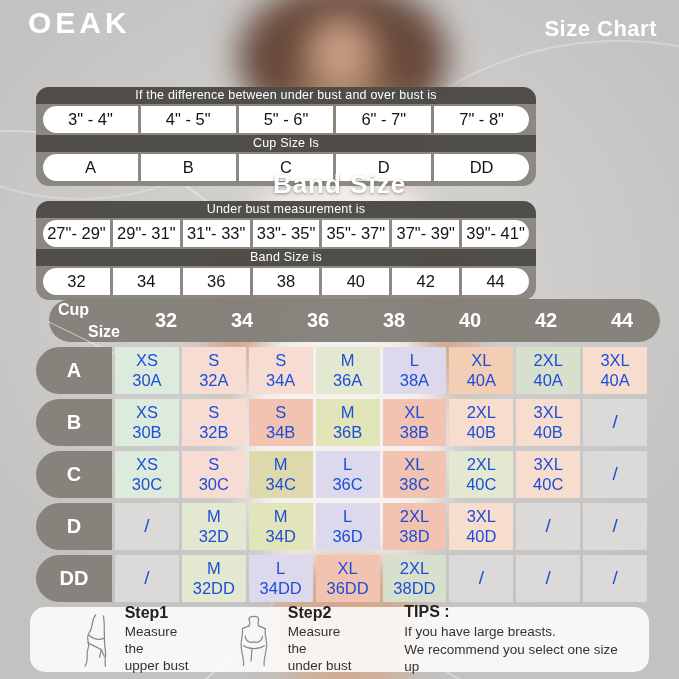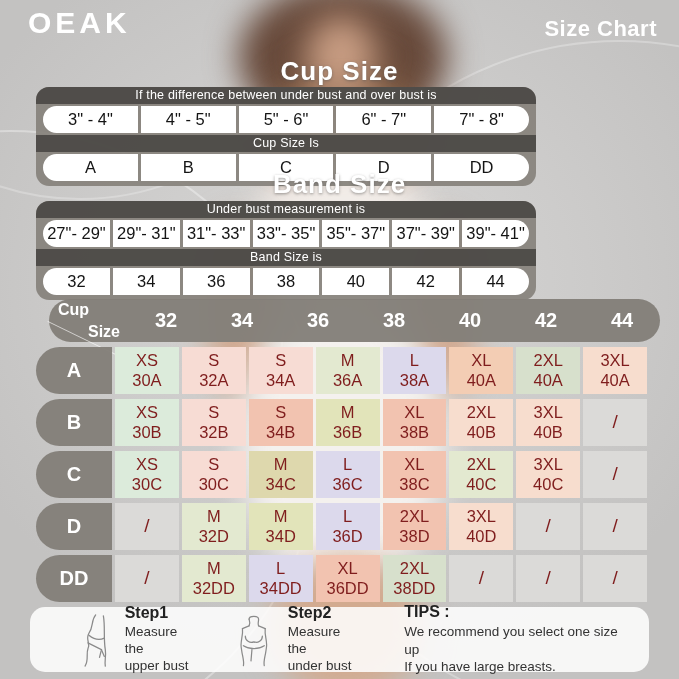--- a/index.html
+++ b/index.html
@@ -59,21 +59,21 @@
   .mcol { flex:1; display:flex; align-items:center; justify-content:center;
     color:#ffffff; font-size:20px; font-weight:bold; }
 
   .mrows { position:absolute; left:36px; top:347px; width:611px; display:flex;
     flex-direction:column; gap:5px; }
   .mrow { display:flex; height:47px; gap:3px; }
   .mlabel { width:76px; flex:none; background:rgba(131,127,121,0.96);
     border-radius:24px 0 0 24px; display:flex; align-items:center; justify-content:center;
     color:#ffffff; font-size:20px; font-weight:bold; }
   .mcell { flex:1; display:flex; flex-direction:column; align-items:center; justify-content:center;
-    font-size:16.5px; line-height:1.18; color:#7f1d1d; }
+    font-size:16.5px; line-height:1.18; color:#1d4ed8; }
   .mcell .slash { font-size:19px; }
 
   
   .footer { position:absolute; left:30px; top:607px; width:619px; height:65px;
     background:rgba(255,255,255,0.86); border-radius:15px; display:flex; align-items:center;
     padding:0 14px 0 40px; }
   .step { display:flex; align-items:center; margin-right:34px; }
   .step svg { width:42px; height:54px; margin-right:13px; }
   .step-title { font-size:16px; font-weight:bold; color:#222222; margin-bottom:2px; }
   .step-line { font-size:13.5px; color:#333333; line-height:1.25; }
@@ -95,21 +95,20 @@
   <div class="photo ph-chest"></div>
   <div class="photo ph-top"></div>
   <div class="photo ph-armL"></div>
   <div class="photo ph-armR"></div>
   <div class="photo ph-skirt"></div>
   <div class="photo ph-legs"></div>
 
   <div class="logo">OEAK</div>
   <div class="page-title">Size Chart</div>
 
-  <div class="section-title t-cup">Cup Size</div>
   <div class="gray-box b-cup">
     <div class="dark-bar">If the  difference between under bust and over bust is</div>
     <div class="pill-row" id="cup-diff-row">
         <div class="cell">3" -  4"</div>
         <div class="cell">4" -  5"</div>
         <div class="cell">5" -  6"</div>
         <div class="cell">6" -  7"</div>
         <div class="cell">7" -  8"</div>
       </div>
     <div class="dark-bar">Cup Size Is</div>
@@ -358,18 +357,18 @@
         <path d="M20,38 L19,50"></path>
       </svg>
       <div>
         <div class="step-title">Step2</div>
         <div class="step-line">Measure the</div>
         <div class="step-line">under bust</div>
       </div>
     </div>
     <div class="tips">
       <div class="tips-title">TIPS :</div>
+      <div class="tips-line">If you have large breasts.</div>
       <div class="tips-line">We recommend you select one size up</div>
-      <div class="tips-line">If you have large breasts.</div>
     </div>
   </div>
 
 </div>
 
 </body></html>

